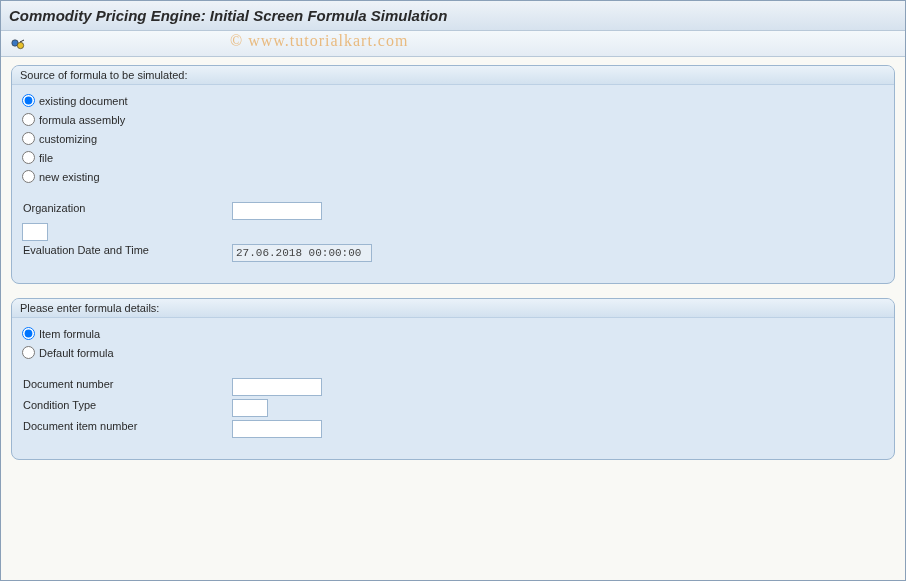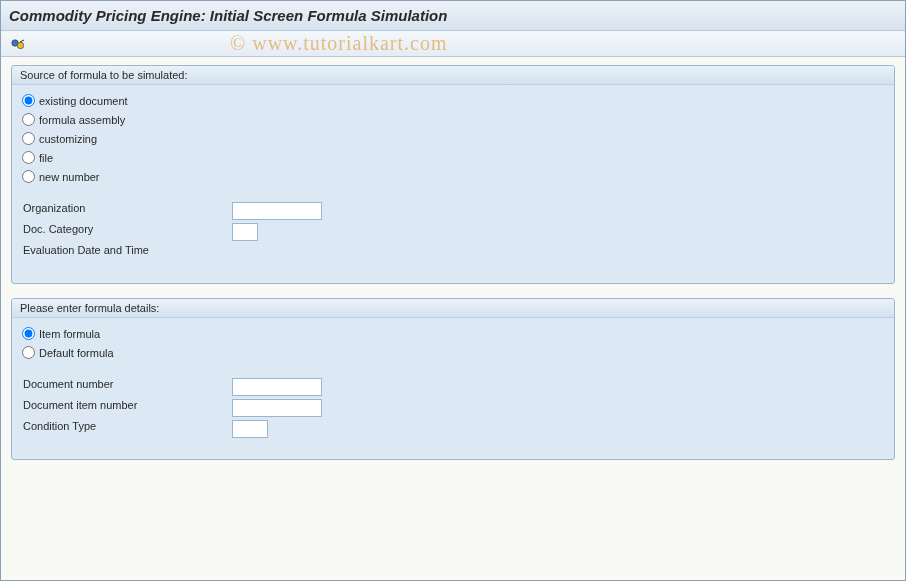--- a/index.html
+++ b/index.html
@@ -32,21 +32,21 @@
     .toolbar-icon {
       width: 18px; height: 18px;
       display:inline-flex;align-items:center;justify-content:center;
       cursor:pointer;
     }
     .content {
       padding: 8px 10px;
     }
     .groupbox {
       border: 1px solid #9cb6d0;
-      border-radius: 3px;
+      border-radius: 8px;
       background: #dce8f4;
       margin-bottom: 14px;
       padding: 0;
       overflow:hidden;
     }
     .groupbox-title {
       background: linear-gradient(to bottom, #eaf2f9 0%, #d2e1ef 100%);
       padding: 3px 8px;
       font-size: 11px;
       color: #2a2a2a;
@@ -94,21 +94,21 @@
     }
     .w-org { width: 90px; }
     .w-doccat { width: 26px; }
     .w-eval { width: 140px; }
     .w-docnum { width: 90px; }
     .w-itemnum { width: 90px; }
     .w-cond { width: 36px; }
     .watermark{
       position:absolute;
       top:32px; left:230px;
-      font-size:20px;
+      font-size:16px;
       color:rgba(230,140,30,0.55);
       font-family:Georgia,serif;
       pointer-events:none;
       letter-spacing:1px;
     }
   </style>
 </head>
 <body>
 
 <div class="title-bar">
@@ -143,35 +143,35 @@
       <div class="radio-row">
         <input type="radio" name="src" style="">
         <label>customizing</label>
       </div>
       <div class="radio-row">
         <input type="radio" name="src" style="">
         <label>file</label>
       </div>
       <div class="radio-row">
         <input type="radio" name="src" style="">
-        <label>new number</label>
+        <label>new existing</label>
       </div>
 
       <div class="spacer"></div>
 
       <div class="field-row">
         <span class="field-label">Organization</span>
         <input class="field-input w-org" value="" style="">
       </div>
       <div class="field-row">
-        <span class="field-label">Doc. Category</span>
         <input class="field-input w-doccat" value="" style="">
       </div>
       <div class="field-row">
         <span class="field-label">Evaluation Date and Time</span>
+        <input class="field-input readonly w-eval" readonly="" value="27.06.2018 00:00:00" style="">
       </div>
     </div>
   </div>
 
   <div class="groupbox">
     <div class="groupbox-title">Please enter formula details:</div>
     <div class="groupbox-body">
       <div class="radio-row">
         <input type="radio" name="frm" checked="" style="">
         <label>Item formula</label>
@@ -181,23 +181,23 @@
         <label>Default formula</label>
       </div>
 
       <div class="spacer"></div>
 
       <div class="field-row">
         <span class="field-label">Document number</span>
         <input class="field-input w-docnum" value="" style="">
       </div>
       <div class="field-row">
+        <span class="field-label">Condition Type</span>
+        <input class="field-input w-cond" value="" style="">
+      </div>
+      <div class="field-row">
         <span class="field-label">Document item number</span>
         <input class="field-input w-itemnum" value="" style="">
       </div>
-      <div class="field-row">
-        <span class="field-label">Condition Type</span>
-        <input class="field-input w-cond" value="" style="">
-      </div>
     </div>
   </div>
 
 </div>
 
 </body></html>

